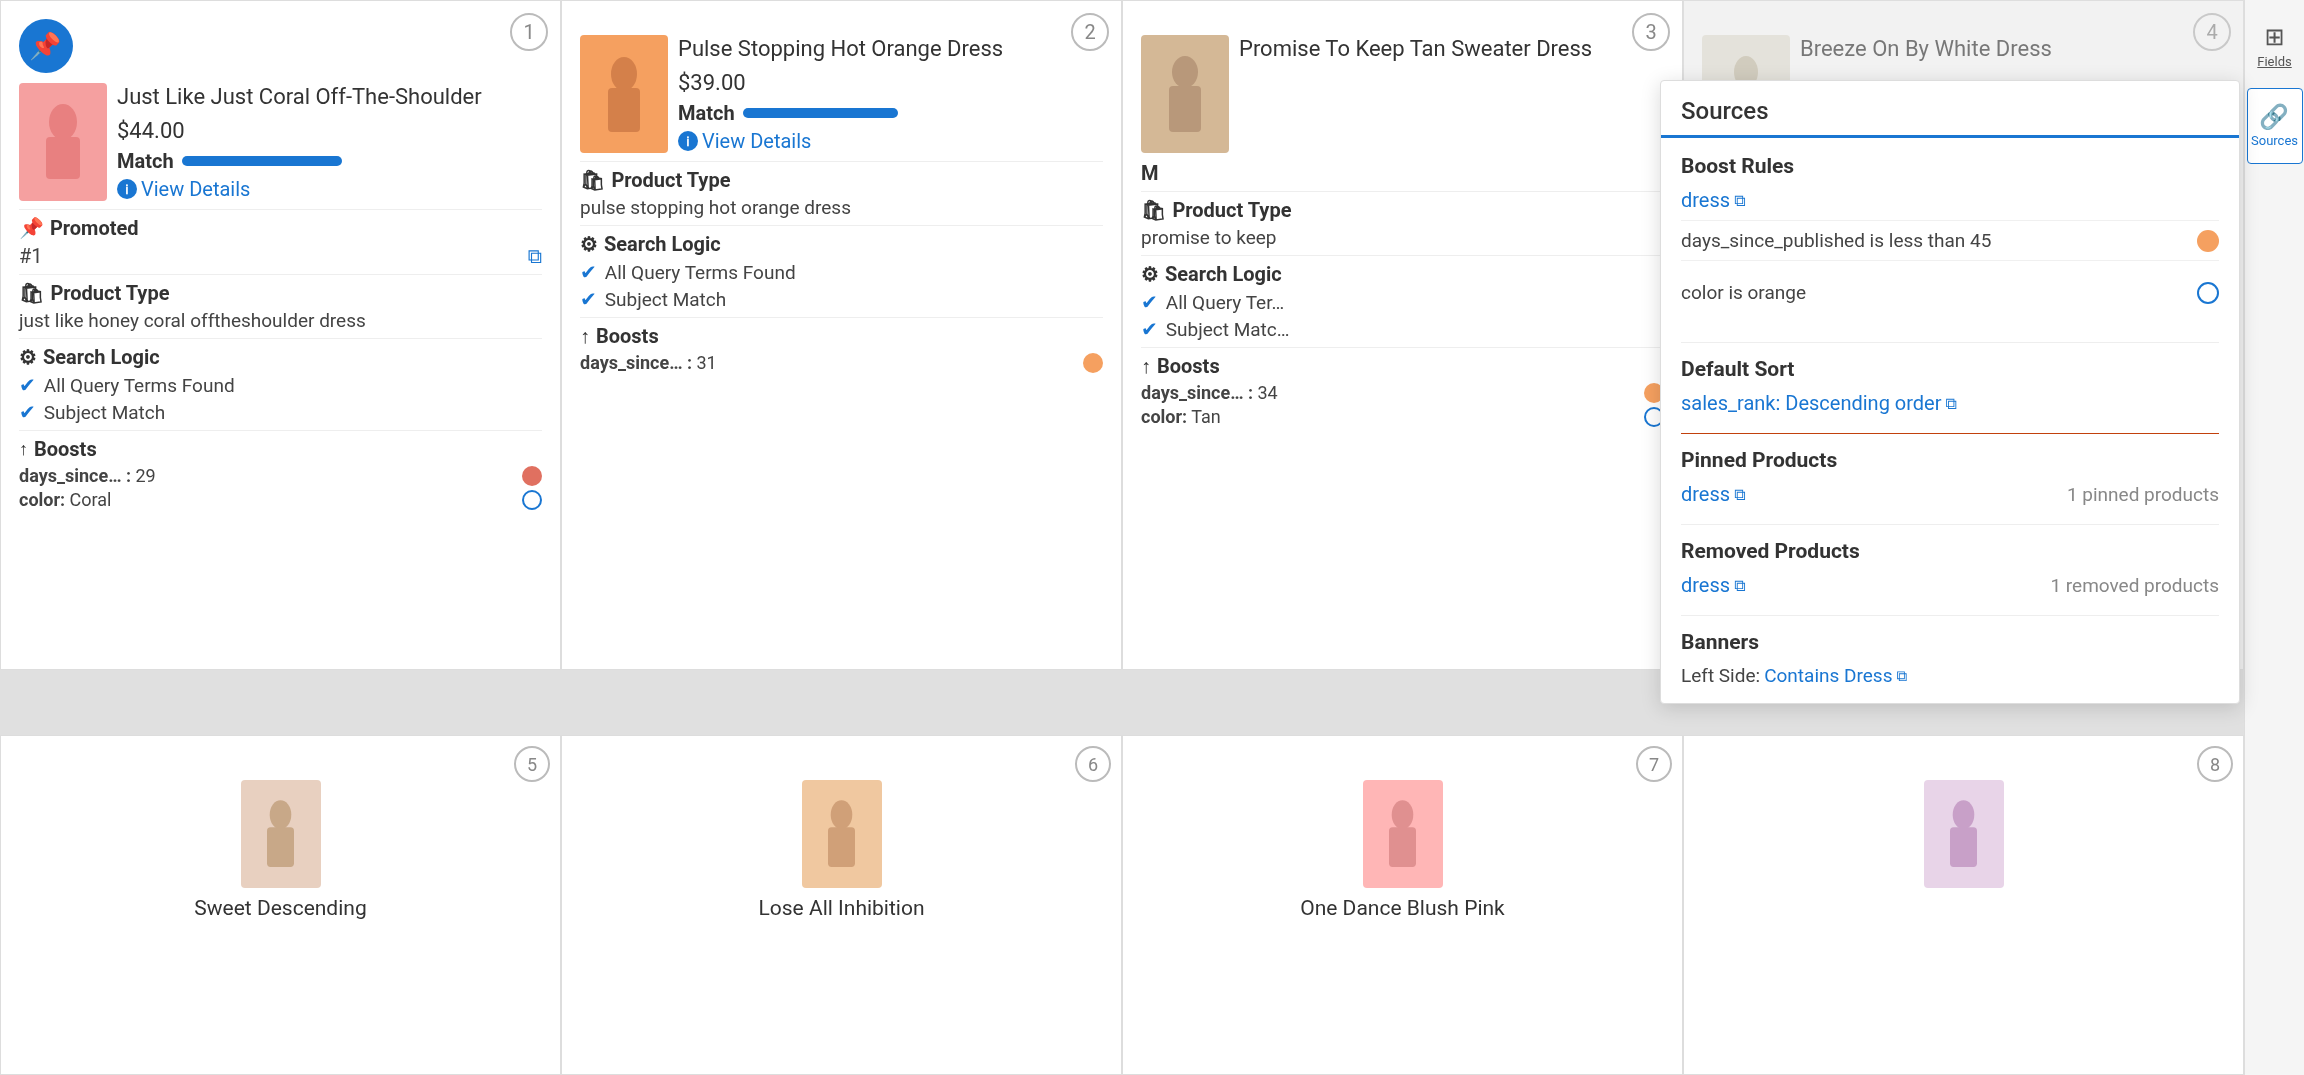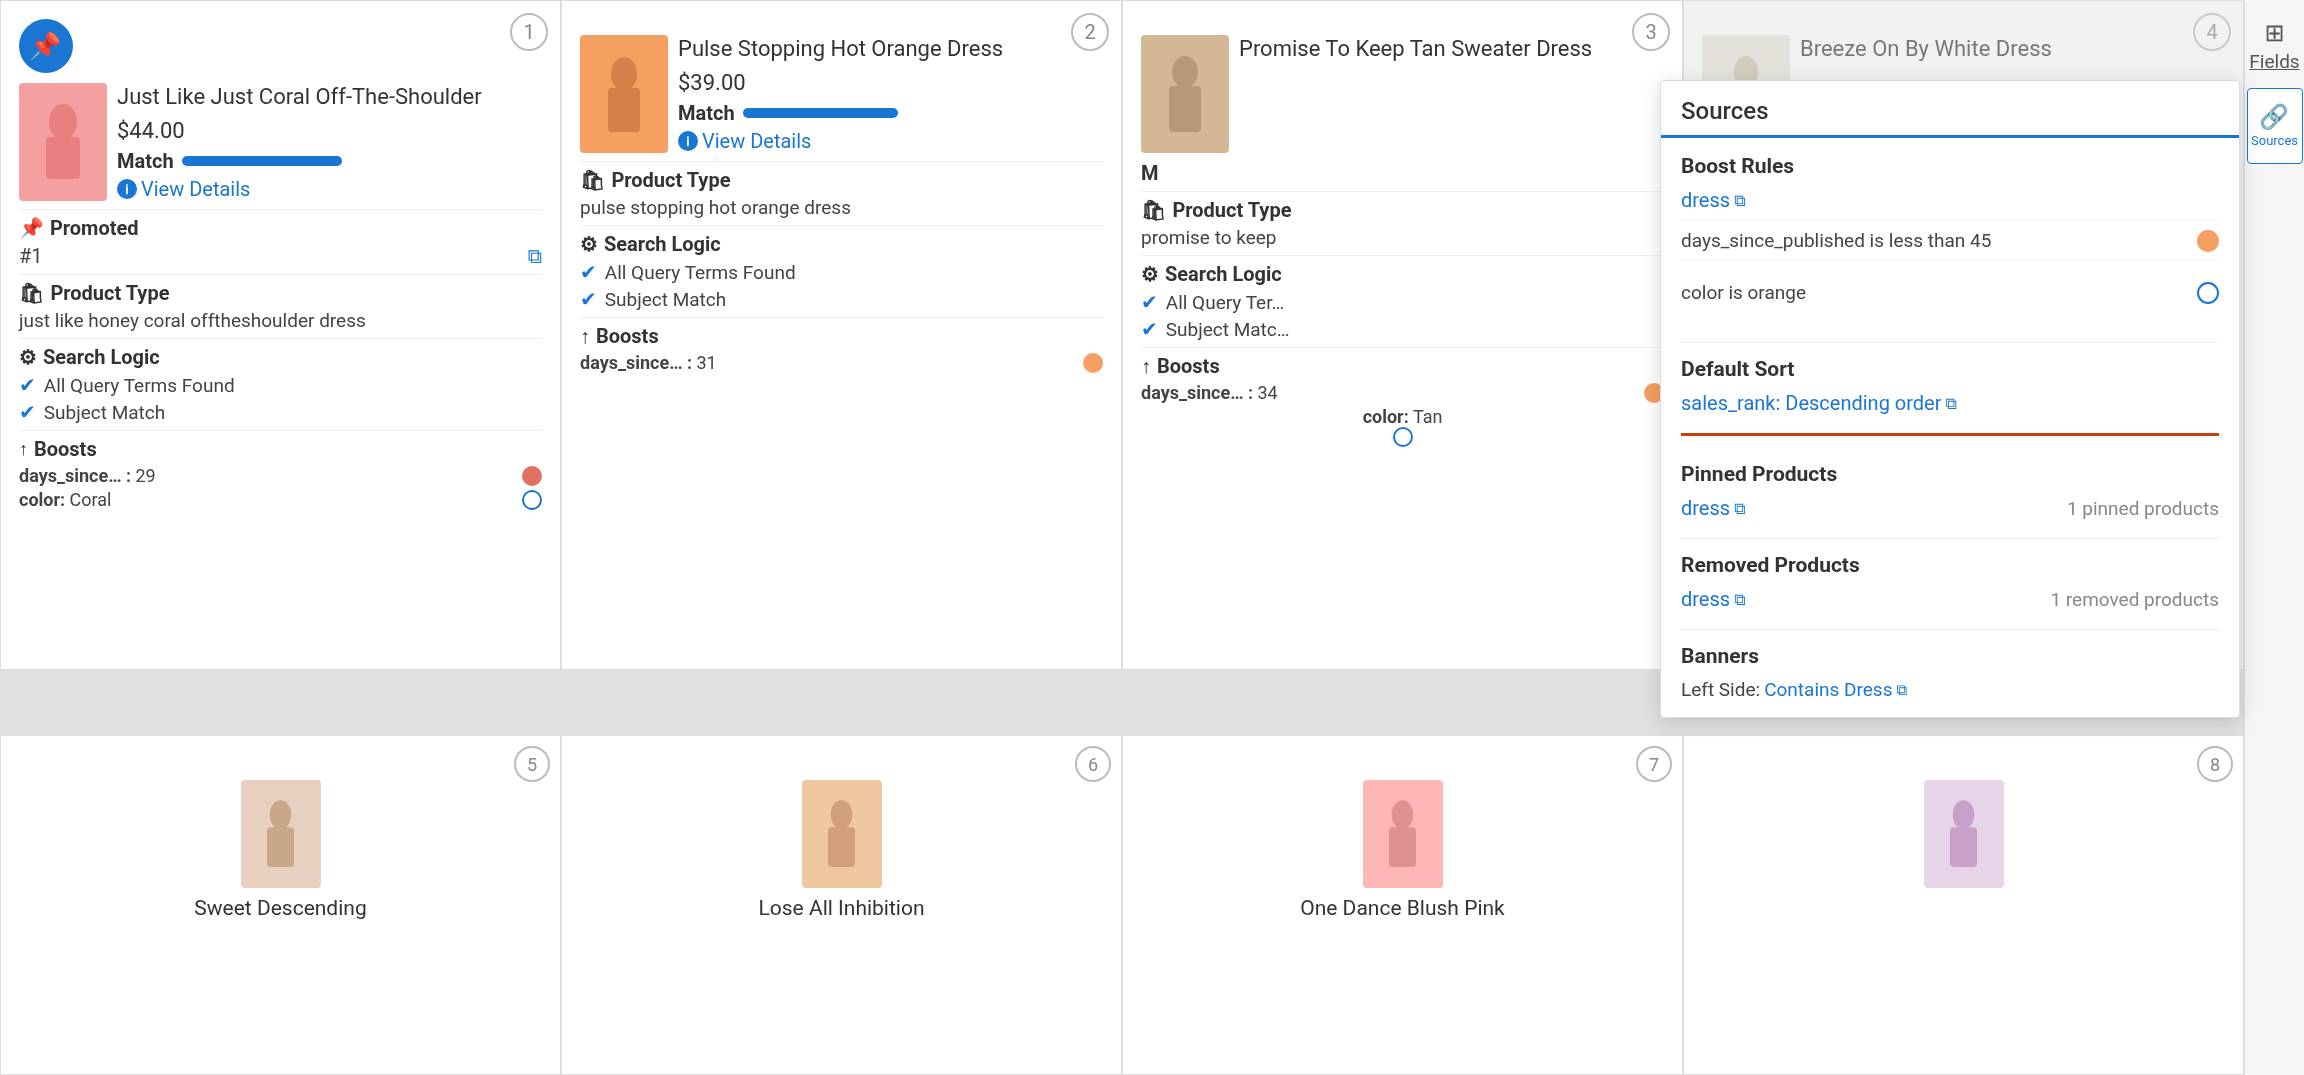--- a/index.html
+++ b/index.html
@@ -201,21 +201,21 @@
       <hr style="border:none;border-top:1px solid #eee;margin:6px 0;">
 
       <div style="display:flex;align-items:center;gap:6px;font-size:20px;font-weight:bold;color:#333;margin-bottom:4px;">
         <span>↑</span>
         <span>Boosts</span>
       </div>
       <div style="display:flex;align-items:center;justify-content:space-between;font-size:18px;color:#444;margin:3px 0;">
         <span><strong>days_since… :</strong> 34</span>
         <div style="width:20px;height:20px;border-radius:50%;background:#f5a060;"></div>
       </div>
-      <div style="display:flex;align-items:center;justify-content:space-between;font-size:18px;color:#444;margin:3px 0;flex-direction:column;">
+      <div style="display:flex;align-items:center;justify-content:space-between;font-size:18px;color:#444;margin:3px 0;">
         <span><strong>color:</strong> Tan</span>
         <div style="width:20px;height:20px;border-radius:50%;border:2px solid #1976d2;background:transparent;"></div>
       </div>
     </div>
 
     <div style="background:white; border:1px solid #ddd; padding:18px; position:relative; overflow:hidden; opacity:0.6;">
       <div style="position:absolute;top:12px;right:12px;width:38px;height:38px;border-radius:50%;border:2px solid #bbb;display:flex;align-items:center;justify-content:center;font-size:20px;color:#888;background:white;">4</div>
 
       <div style="display:flex;gap:10px;align-items:flex-start;margin-top:16px;">
         <div style="width:88px;height:118px;background:#e8e4d8;border-radius:4px;flex-shrink:0;display:flex;align-items:center;justify-content:center;">
@@ -273,21 +273,21 @@
             <ellipse cx="25" cy="18" rx="12" ry="16" fill="#c8a0c8"></ellipse>
             <rect x="10" y="32" width="30" height="44" rx="4" fill="#c8a0c8"></rect>
           </svg>
       </div>
     </div>
   </div>
 
   <div style="position:absolute;right:0;top:0;bottom:0;width:60px;background:#f5f5f5;border-left:1px solid #ddd;display:flex;flex-direction:column;align-items:center;padding-top:8px;gap:4px;">
     <div style="width:56px;height:76px;display:flex;flex-direction:column;align-items:center;justify-content:center;font-size:14px;color:#555;cursor:pointer;border-radius:4px;gap:3px;">
       <span style="font-size:24px;">⊞</span>
-      <span style="font-size:19px;text-decoration:underline;">Fields</span>
+      <span style="font-size:13px;text-decoration:underline;">Fields</span>
     </div>
     <div style="width:56px;height:76px;display:flex;flex-direction:column;align-items:center;justify-content:center;font-size:14px;color:#1976d2;cursor:pointer;border-radius:4px;gap:3px;background:white;border:1px solid #1976d2;">
       <span style="font-size:24px;color:#1976d2;">🔗</span>
       <span style="font-size:13px;color:#1976d2;word-break:break-all;text-align:center;line-height:1.1;">Sources</span>
     </div>
   </div>
 
   <div style="position:absolute;top:80px;right:64px;width:580px;background:white;border:1px solid #ddd;border-radius:4px;box-shadow:0 4px 20px rgba(0,0,0,0.15);z-index:100;">
 
     <div style="border-bottom:3px solid #1976d2;padding:16px 20px 10px;">
@@ -313,21 +313,21 @@
       </div>
 
       <div style="margin-bottom:18px;border-top:1px solid #eee;padding-top:14px;">
         <div style="font-size:21px;font-weight:bold;color:#333;margin-bottom:10px;">Default Sort</div>
         <div style="color:#1976d2;font-size:20px;display:flex;align-items:center;gap:4px;cursor:pointer;">
           <span>sales_rank: Descending order</span>
           <span style="font-size:16px;">⧉</span>
         </div>
       </div>
 
-      <div style="margin-bottom:18px;border-top:3px solid #c2410c;padding-top:26px;">
+      <div style="margin-bottom:18px;border-top:1px solid #c2410c;padding-top:14px;">
         <div style="font-size:21px;font-weight:bold;color:#333;margin-bottom:10px;">Pinned Products</div>
         <div style="display:flex;align-items:center;justify-content:space-between;">
           <div style="color:#1976d2;font-size:20px;display:flex;align-items:center;gap:4px;cursor:pointer;">
             <span>dress</span>
             <span style="font-size:16px;">⧉</span>
           </div>
           <span style="font-size:19px;color:#888;">1 pinned products</span>
         </div>
       </div>
 

